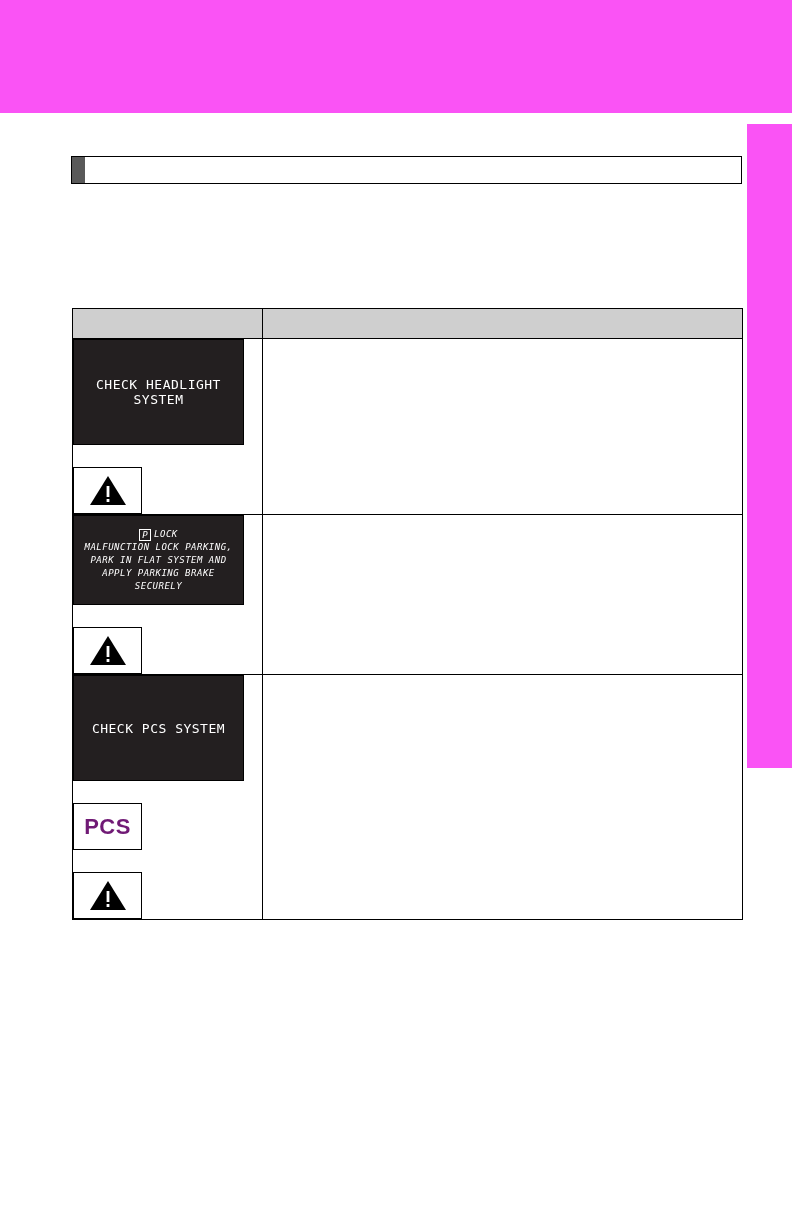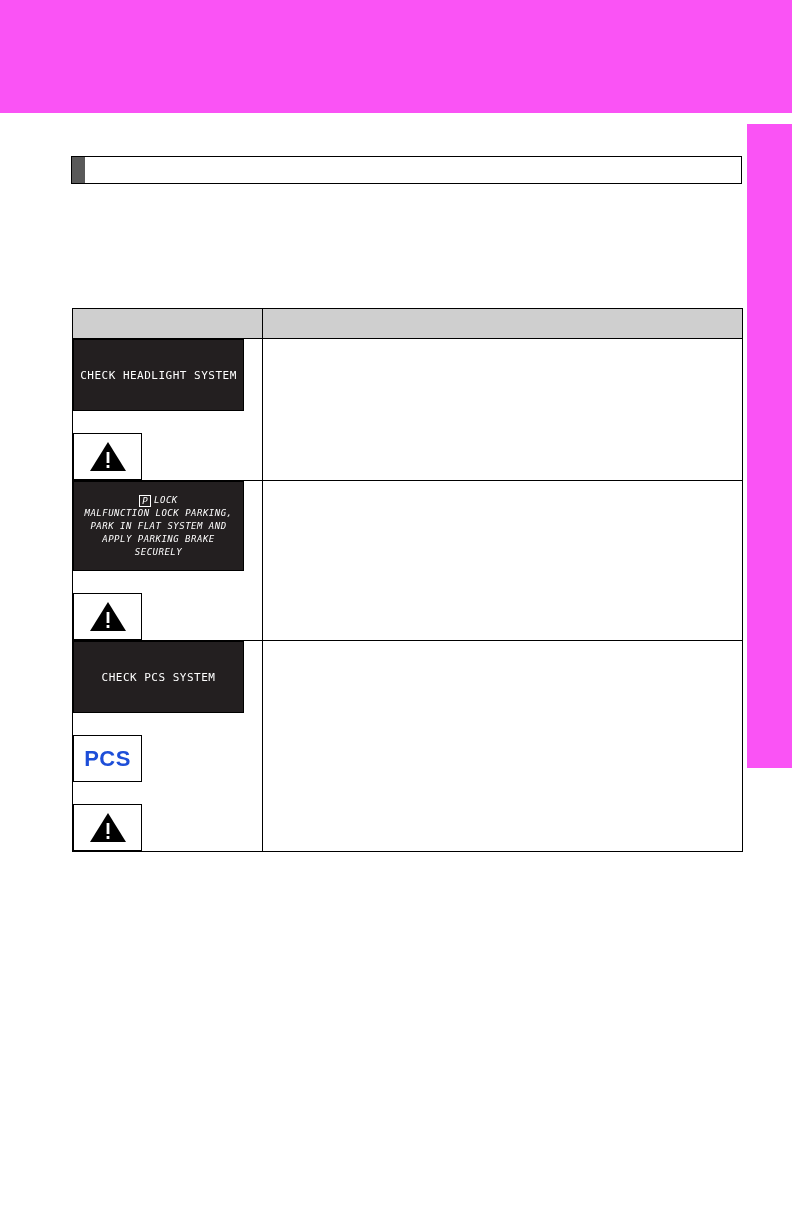--- a/index.html
+++ b/index.html
@@ -124,22 +124,22 @@
     box-sizing: border-box;
     color: #ffffff;
     display: flex;
     align-items: center;
     justify-content: center;
     text-align: center;
     font-family: "DejaVu Sans Mono", monospace;
     letter-spacing: 0.5px;
   }
   .mid-panel.one-line {
-    height: 72px;
-    font-size: 11px;
+    height: 106px;
+    font-size: 13px;
   }
   .mid-panel.multi-line {
     height: 90px;
     font-size: 9px;
     line-height: 13px;
     padding: 0 4px;
     font-style: italic;
   }
   .mid-panel .pline {
     display: block;
@@ -163,21 +163,21 @@
     margin-top: 22px;
     display: flex;
     align-items: center;
     justify-content: center;
     box-sizing: border-box;
   }
   .icon-box.pcs-box {
     font-size: 22px;
     font-weight: bold;
     letter-spacing: 0.5px;
-    color: #1d4ed8;
+    color: #701a75;
   }
   .warn-tri {
     width: 38px;
     height: 33px;
     position: relative;
   }
   .warn-tri svg { display: block; }
 
   .page-footer {
     position: absolute;

